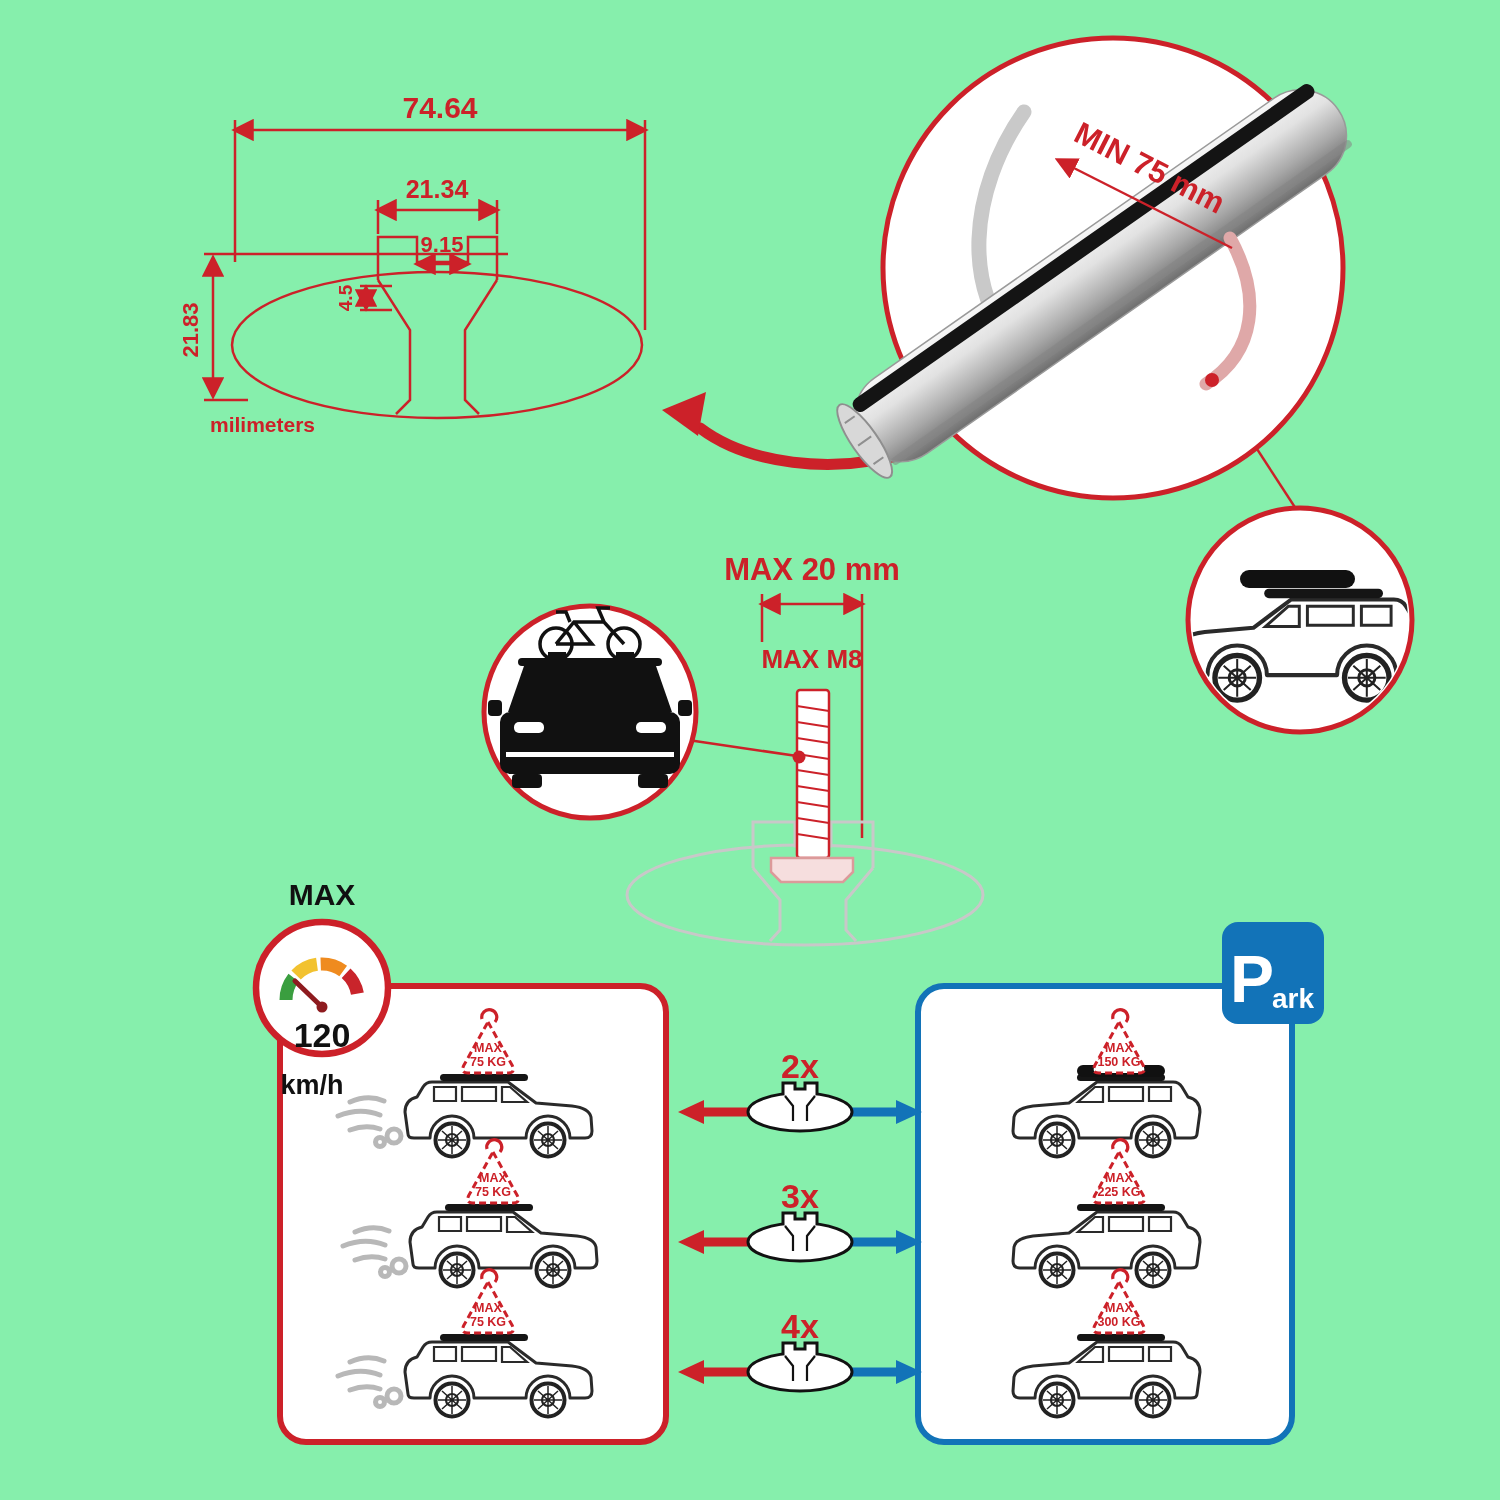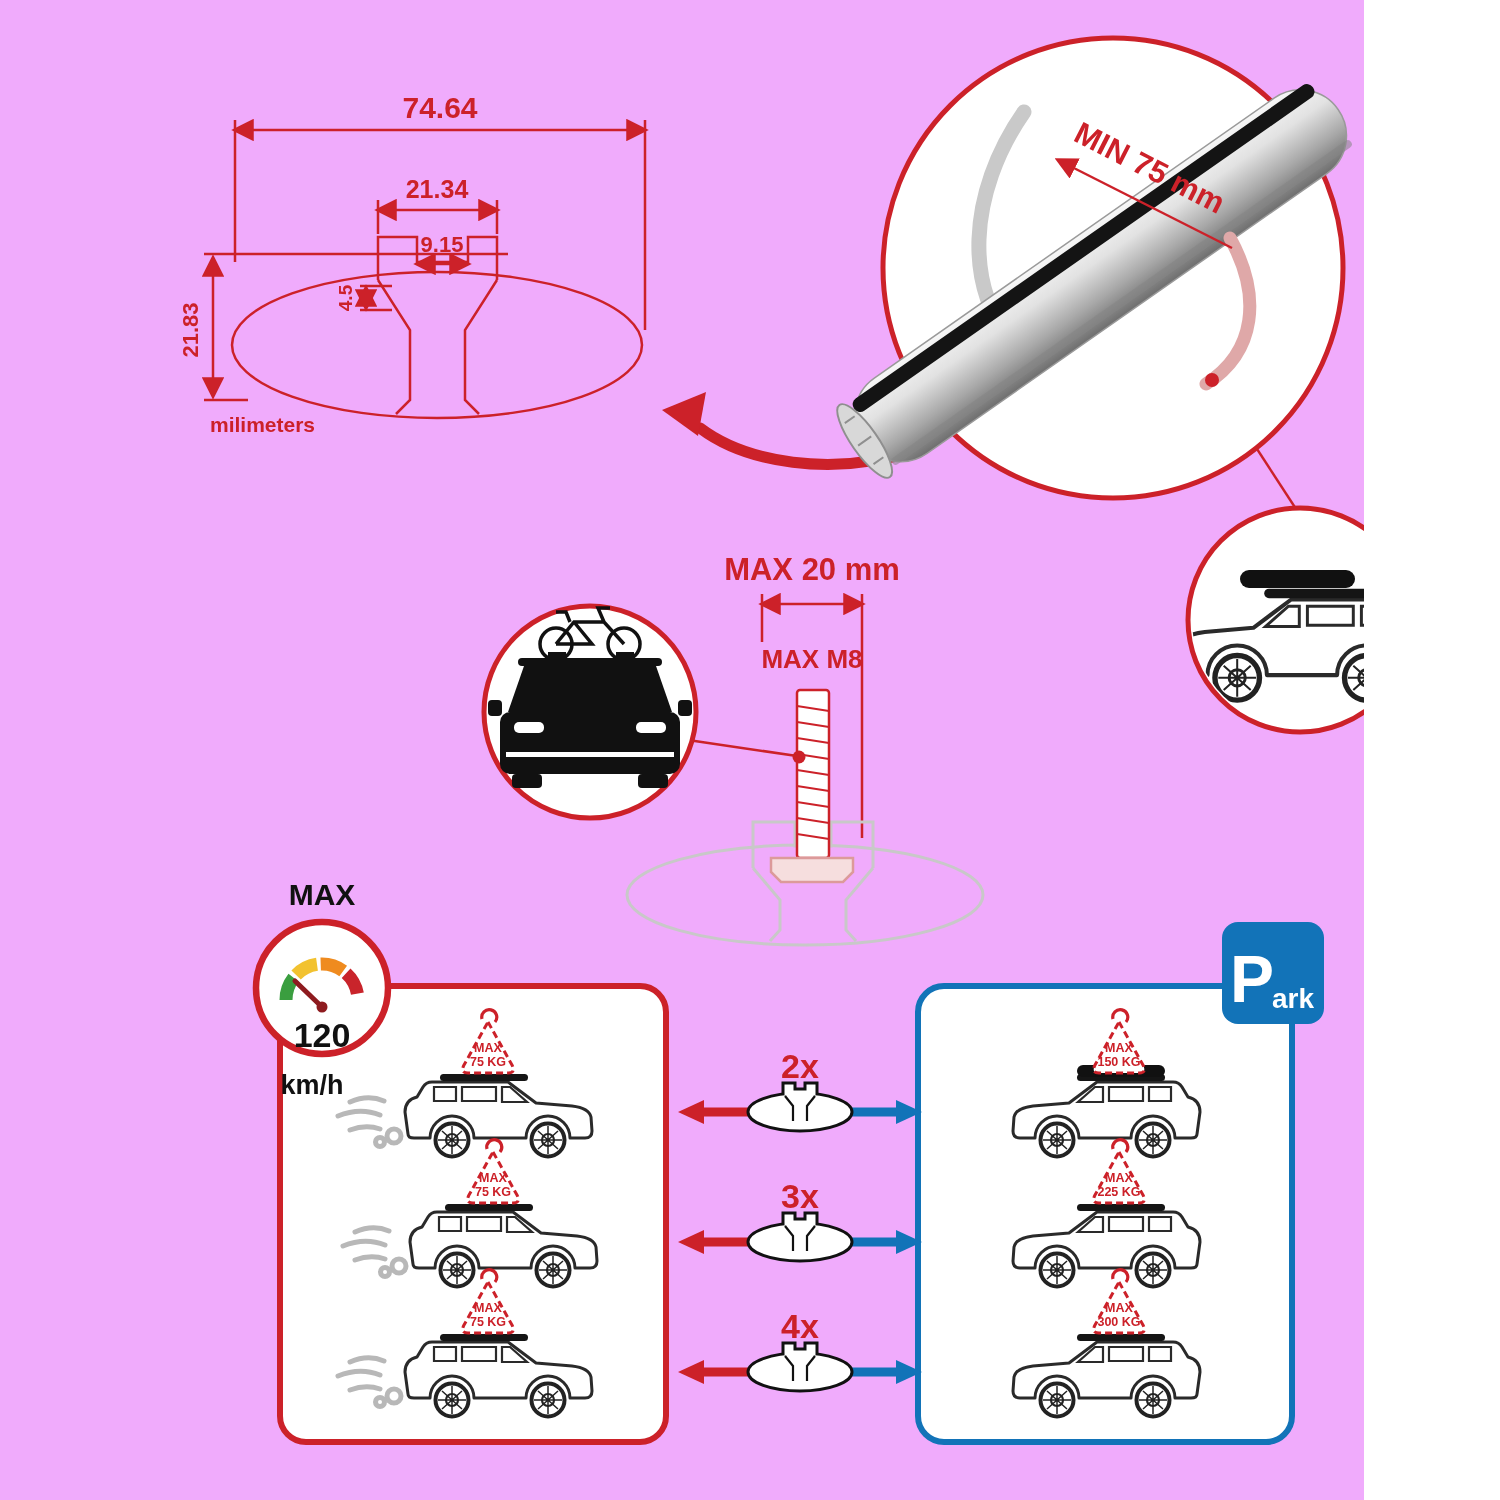--- a/index.html
+++ b/index.html
@@ -1,16 +1,16 @@
 <!DOCTYPE html>
 <html><head>
 <meta charset="utf-8">
 <style>
   html,body{margin:0;padding:0;background:#fff;}
-  #canvas{position:relative;width:1364px;height:1500px;background:#f0abfc;overflow:hidden;}
+  #canvas{position:relative;width:1500px;height:1500px;background:#86efac;overflow:hidden;}
   svg{display:block;}
   svg text{font-family:"Liberation Sans",sans-serif;}
   .red-dim{stroke:#cc2129;stroke-width:2.5;fill:none;}
   .red-text{fill:#cc2129;font-weight:bold;}
   .blk-text{fill:#111;font-weight:bold;}
   .gray-ghost{stroke:#c8c8c8;stroke-width:3;fill:none;}
   .badge-t{font-size:12.5px;font-weight:bold;fill:#cc2129;}
   .count-label{font-size:34px;font-weight:bold;fill:#cc2129;}
 </style>
 </head>

